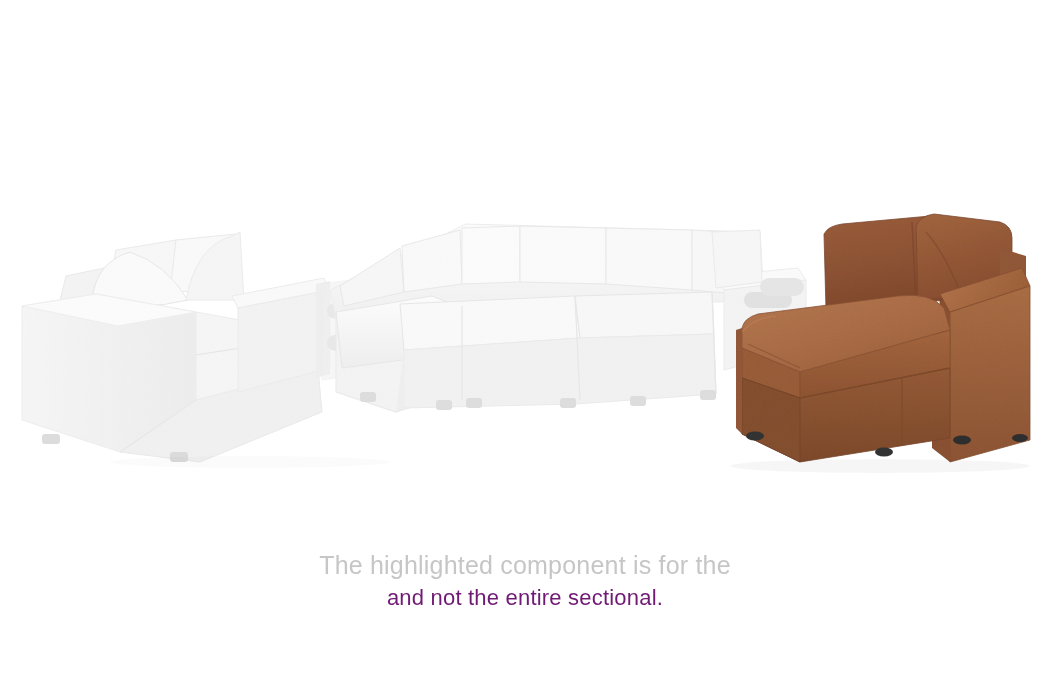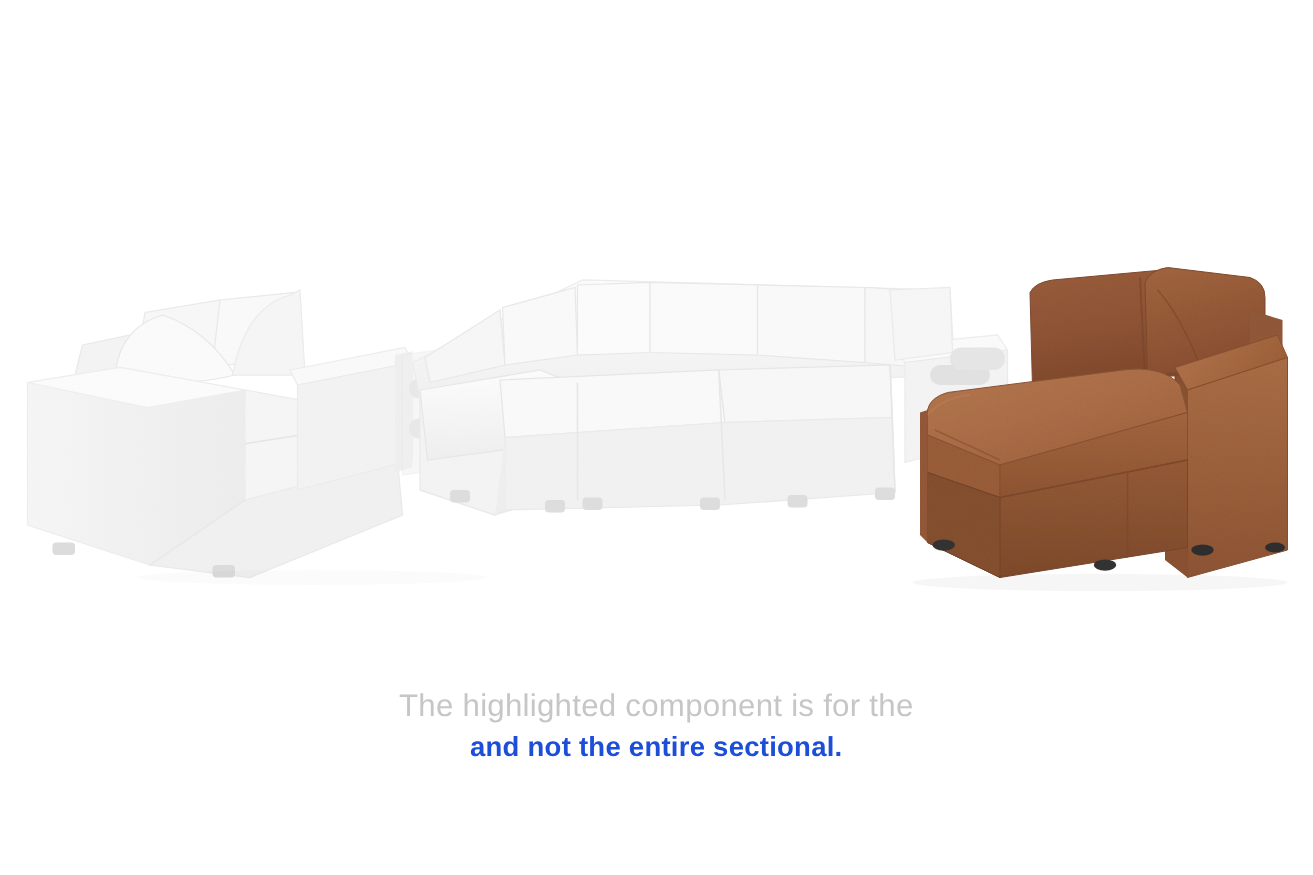--- a/index.html
+++ b/index.html
@@ -43,24 +43,24 @@
   .caption-line-2 {
     font-size: 32px;
     font-weight: 700;
     letter-spacing: 0.1px;
     line-height: 44px;
     color: #999999;
     white-space: nowrap;
   }
   .caption-line-3 {
     font-size: 22px;
-    font-weight: 700;
+    font-weight: 400;
     letter-spacing: 0.2px;
     line-height: 32px;
-    color: #1d4ed8;
+    color: #701a75;
     white-space: nowrap;
   }
 </style>
 </head>
 <body>
 
 <div id="stage">
 
   <svg id="product-illustration" viewBox="0 0 1050 700" aria-hidden="true">
     <defs>

